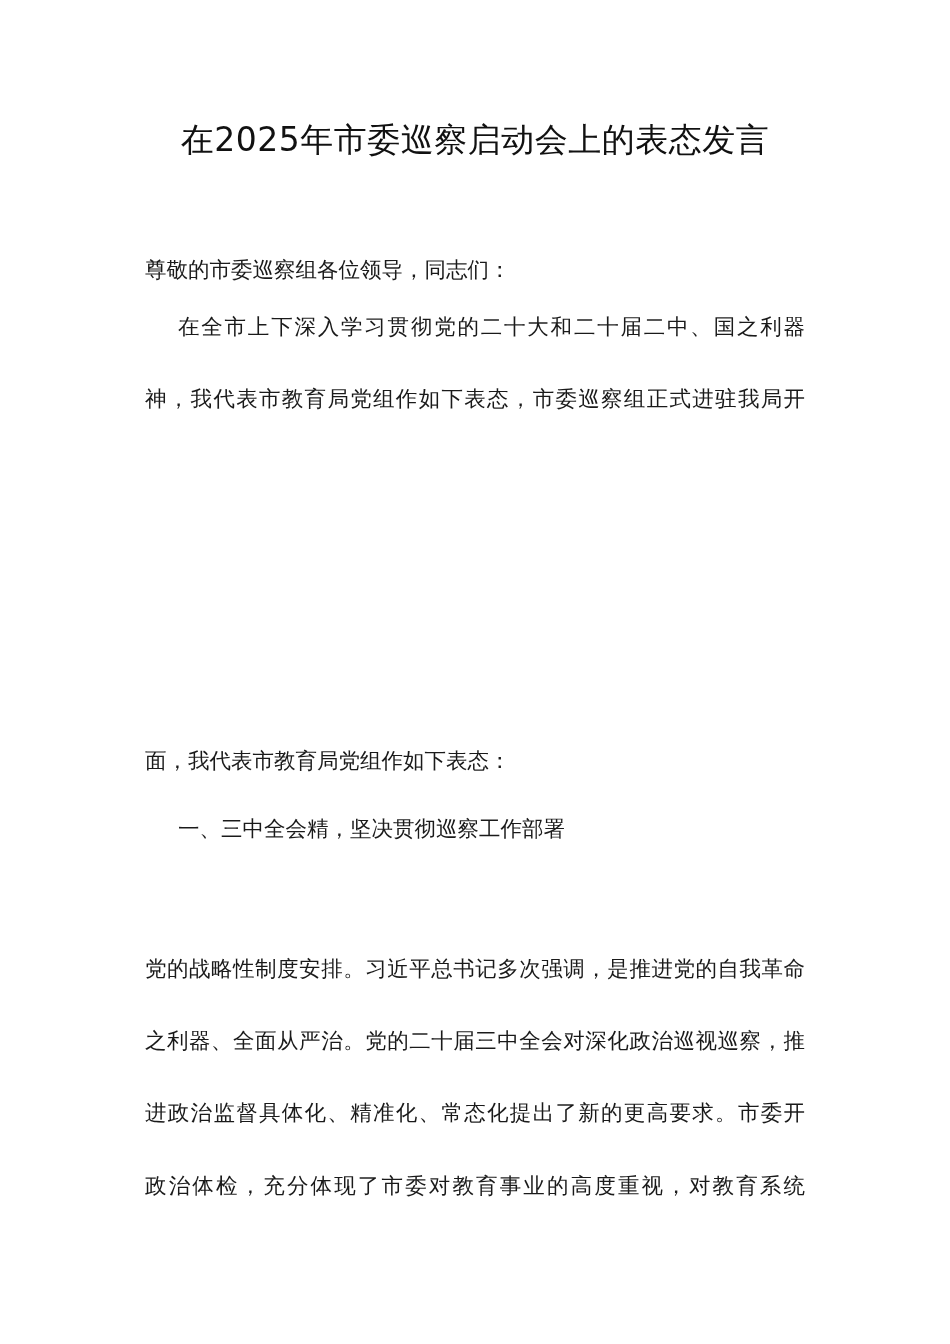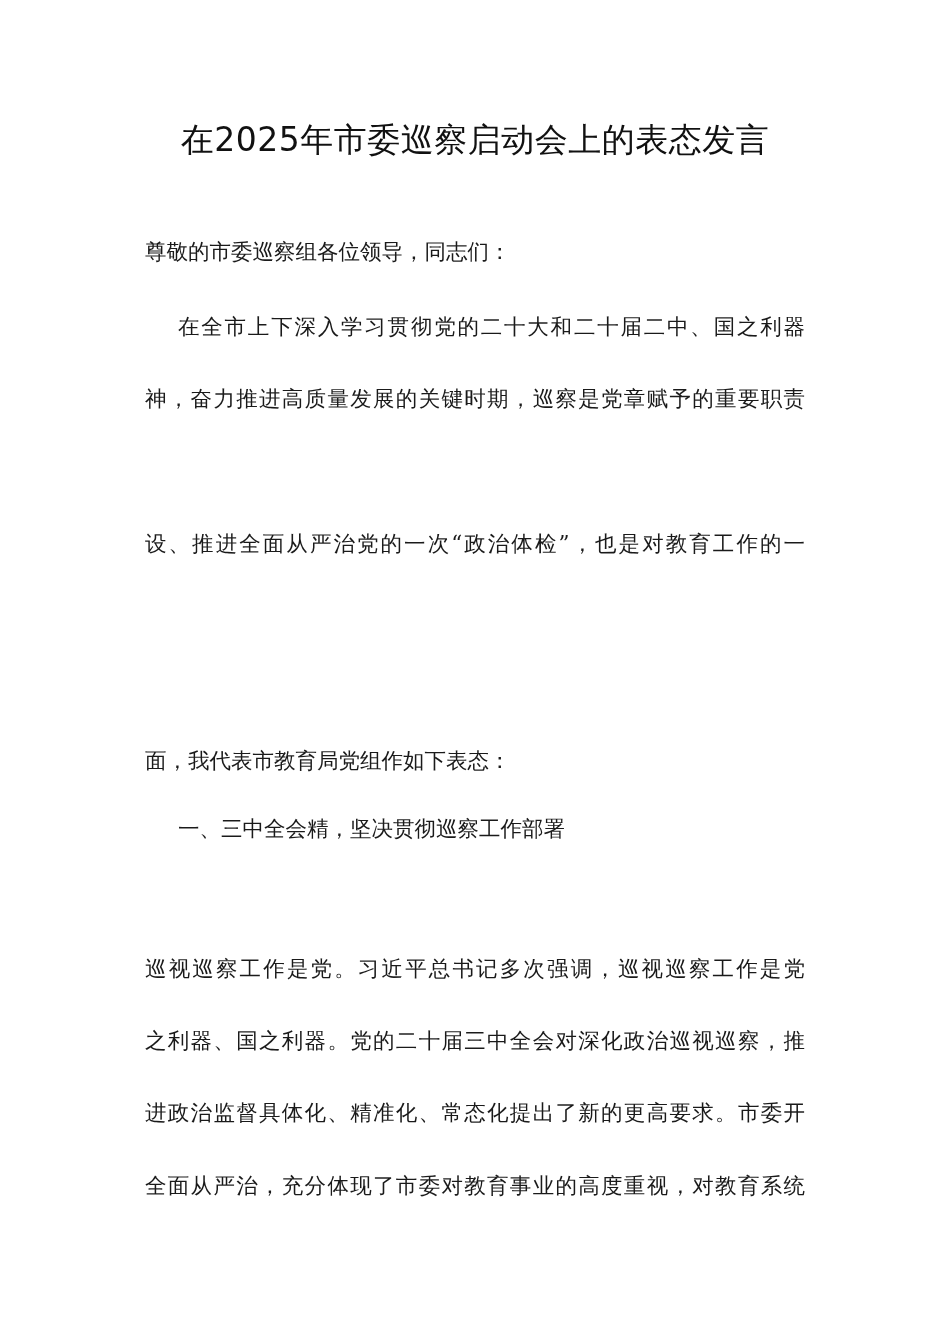--- a/index.html
+++ b/index.html
@@ -13,26 +13,25 @@
           white-space: nowrap; color: #1a1a1a; text-align: justify; text-align-last: justify; margin: 0; }
   .line.last { text-align-last: left; }
   .line.indent { left: 178px; width: 627px; }
 </style>
 </head>
 <body>
 
 <div class="page">
   <h1 class="title">在2025年市委巡察启动会上的表态发言</h1>
 
-  <p class="line last" style="top:238px;">尊敬的市委巡察组各位领导，同志们：</p>
+  <p class="line last" style="top:256px;">尊敬的市委巡察组各位领导，同志们：</p>
 
   <p class="line indent" style="top:313px;">在全市上下深入学习贯彻党的二十大和二十届二中、国之利器</p>
-  <p class="line" style="top:385px;">神，奋力推进高质量发展的关键时期，巡察是党章赋予的重要职责</p>
-  <p class="line" style="top:530px;">设、推进全面从严治党的一次“政治体检”，也是对教育工作的一</p>
+  <p class="line" style="top:385px;">神，我代表市教育局党组作如下表态，市委巡察组正式进驻我局开</p>
   <p class="line last" style="top:747px;">面，我代表市教育局党组作如下表态：</p>
 
   <p class="line indent last" style="top:815px;">一、三中全会精，坚决贯彻巡察工作部署</p>
 
-  <p class="line" style="top:955px;">巡视巡察工作是党。习近平总书记多次强调，巡视巡察工作是党</p>
-  <p class="line" style="top:1027px;">之利器、国之利器。党的二十届三中全会对深化政治巡视巡察，推</p>
+  <p class="line" style="top:955px;">党的战略性制度安排。习近平总书记多次强调，是推进党的自我革命</p>
+  <p class="line" style="top:1027px;">之利器、全面从严治。党的二十届三中全会对深化政治巡视巡察，推</p>
   <p class="line" style="top:1099px;">进政治监督具体化、精准化、常态化提出了新的更高要求。市委开</p>
-  <p class="line" style="top:1172px;">全面从严治，充分体现了市委对教育事业的高度重视，对教育系统</p>
+  <p class="line" style="top:1172px;">政治体检，充分体现了市委对教育事业的高度重视，对教育系统</p>
 </div>
 
 </body></html>

